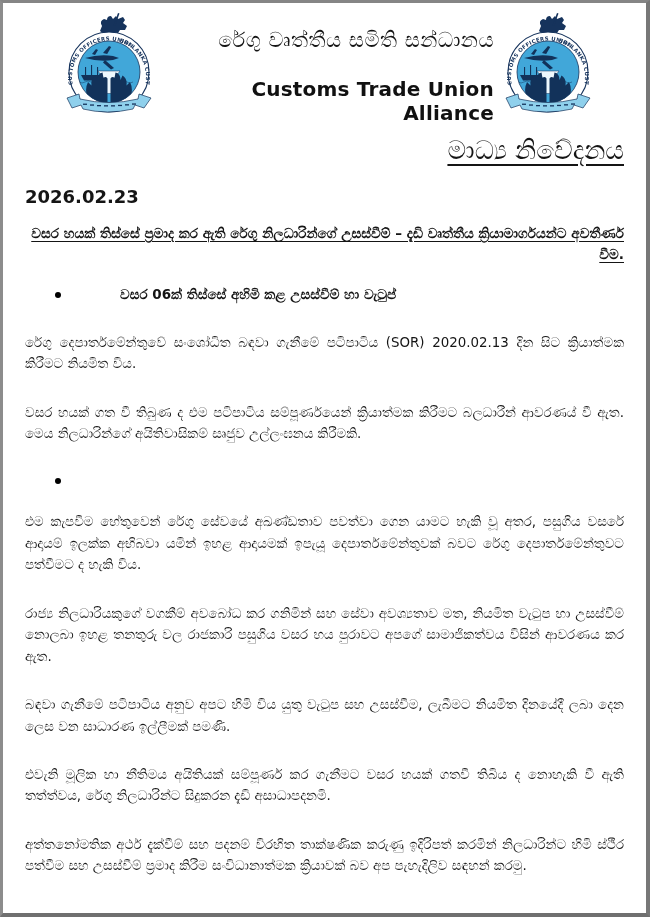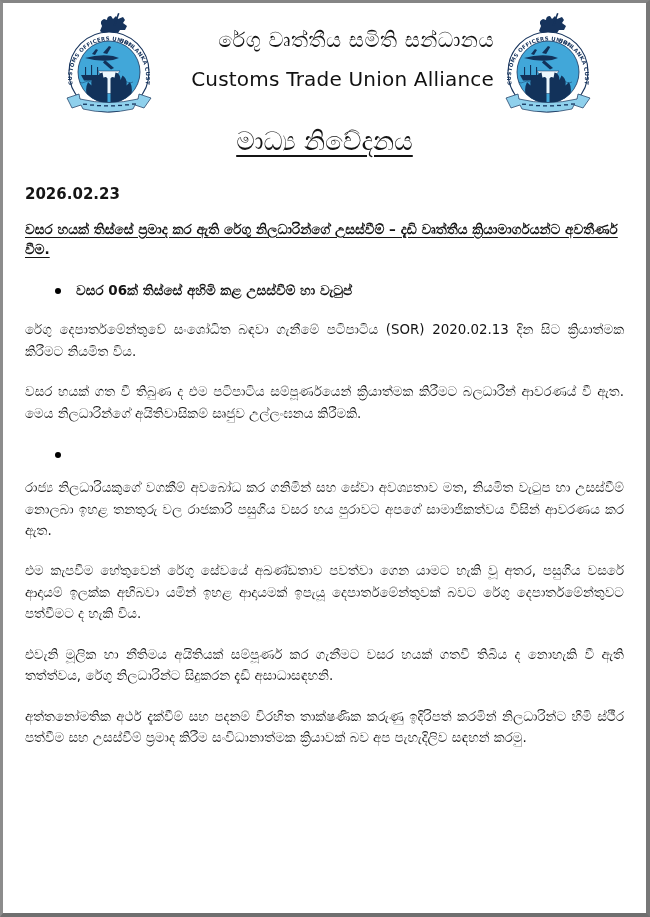--- a/index.html
+++ b/index.html
@@ -8,32 +8,32 @@
     border-top:3px solid #858585;border-left:3px solid #8c8c8c;
     border-right:4px solid #777777;border-bottom:4px solid #6f6f6f;
     font-family:"DejaVu Sans","Liberation Sans",sans-serif;color:#151515;
     padding:7px 22px 0 22px;overflow:hidden;position:relative;
   }
   
   .hdr{display:flex;align-items:flex-start;justify-content:space-between;
        margin:2px 22px 0 30px;}
   .hdr-center{flex:1;text-align:right;padding-top:14px;}
   .org-si{font-size:21px;letter-spacing:.5px;line-height:1.4;}
-  .org-en{font-size:20px;font-weight:400;margin-top:12px;letter-spacing:.2px;color:#111;}
+  .org-en{font-size:20px;font-weight:700;margin-top:22px;letter-spacing:.2px;color:#111;}
   .logo{width:108px;height:104px;flex:0 0 auto;}
   
-  .doc-title{text-align:center;font-size:26px;margin-top:10px;
+  .doc-title{text-align:right;font-size:26px;margin-top:10px;
     text-decoration:underline;text-underline-offset:5px;text-decoration-thickness:2px;}
-  .doc-date{font-size:15px;font-weight:700;margin-top:28px;}
+  .doc-date{font-size:18px;font-weight:700;margin-top:20px;}
   .headline{font-size:13.6px;font-weight:700;margin-top:16px;
-    text-decoration:underline;text-underline-offset:3px;line-height:1.5;}
+    text-decoration:underline;text-underline-offset:3px;line-height:1.5;text-align:right;}
   
   .blocks{margin-top:6px;}
-  .para{font-size:13.4px;line-height:1.6;text-align:justify;margin:19px 0;}
-  .bullet{display:flex;align-items:flex-start;margin:21px 0 17px 30px;}
+  .para{font-size:13.4px;line-height:1.6;text-align:justify;margin:27px 0;}
+  .bullet{display:flex;align-items:flex-start;margin:21px 0 17px 30px;gap:44px;}
   .bullet .dot{width:6px;height:6px;border-radius:50%;background:#000;
     margin:7px 15px 0 0;flex:0 0 auto;}
   .bullet .btxt{font-size:13.5px;font-weight:700;line-height:1.45;}
 </style>
 </head>
 <body>
 
 <div class="page">
 
   <div class="hdr">
@@ -159,20 +159,21 @@
   <div class="blocks">
     <div class="bullet">
         <span class="dot"></span>
         <span class="btxt">වසර 06ක් තිස්සේ අහිමි කළ උසස්වීම් හා වැටුප්</span>
       </div>
     <div class="para">රේගු දෙපාර්තමේන්තුවේ සංශෝධිත බඳවා ගැනීමේ පටිපාටිය (SOR) 2020.02.13 දින සිට ක්‍රියාත්මක කිරීමට නියමිත විය.</div>
     <div class="para">වසර හයක් ගත වී තිබුණ ද එම පටිපාටිය සම්පූර්ණයෙන් ක්‍රියාත්මක කිරීමට බලධාරීන් ආවරණය් වී ඇත. මෙය නිලධාරින්ගේ අයිතිවාසිකම් සෘජුව උල්ලංඝනය කිරීමකි.</div>
     <div class="bullet">
         <span class="dot"></span>
       </div>
+    <div class="para">එම කැපවීම හේතුවෙන් රේගු සේවයේ අඛණ්ඩතාව පවත්වා ගෙන යාමට හැකි වූ අතර, පසුගිය වසරේ ආදායම් ඉලක්ක අභිබවා යමින් ඉහළ ආදායමක් ඉපැයූ දෙපාර්තමේන්තුවක් බවට රේගු දෙපාර්තමේන්තුවට පත්වීමට ද හැකි විය.</div>
     <div class="para">රාජ්‍ය නිලධාරියකුගේ වගකීම් අවබෝධ කර ගනිමින් සහ සේවා අවශ්‍යතාව මත, නියමිත වැටුප හා උසස්වීම් නොලබා ඉහළ තනතුරු වල රාජකාරි පසුගිය වසර හය පුරාවට අපගේ සාමාජිකත්වය විසින් ආවරණය කර ඇත.</div>
-    <div class="para">එම කැපවීම හේතුවෙන් රේගු සේවයේ අඛණ්ඩතාව පවත්වා ගෙන යාමට හැකි වූ අතර, පසුගිය වසරේ ආදායම් ඉලක්ක අභිබවා යමින් ඉහළ ආදායමක් ඉපැයූ දෙපාර්තමේන්තුවක් බවට රේගු දෙපාර්තමේන්තුවට පත්වීමට ද හැකි විය.</div>
-    <div class="para">එවැනි මූලික හා නීතිමය අයිතියක් සම්පූර්ණ කර ගැනීමට වසර හයක් ගතවී තිබිය ද නොහැකි වී ඇති තත්ත්වය, රේගු නිලධාරින්ට සිදුකරන දැඩි අසාධාසඳහනි.</div>
+    <div class="para">බඳවා ගැනීමේ පටිපාටිය අනුව අපට හිමි විය යුතු වැටුප සහ උසස්වීම, ලැබීමට නියමිත දිනයේදී ලබා දෙන ලෙස වන සාධාරණ ඉල්ලීමක් පමණි.</div>
+    <div class="para">එවැනි මූලික හා නීතිමය අයිතියක් සම්පූර්ණ කර ගැනීමට වසර හයක් ගතවී තිබිය ද නොහැකි වී ඇති තත්ත්වය, රේගු නිලධාරින්ට සිදුකරන දැඩි අසාධාපදනමි.</div>
     <div class="para">අත්තනෝමතික අර්ථ දැක්වීම් සහ පදනම් විරහිත තාක්ෂණික කරුණු ඉදිරිපත් කරමින් නිලධාරින්ට හිමි ස්ථීර පත්වීම සහ උසස්වීම් ප්‍රමාද කිරීම සංවිධානාත්මක ක්‍රියාවක් බව අප පැහැදිලිව සඳහන් කරමු.</div>
 
   </div>
 
 </div>
 
 </body></html>

